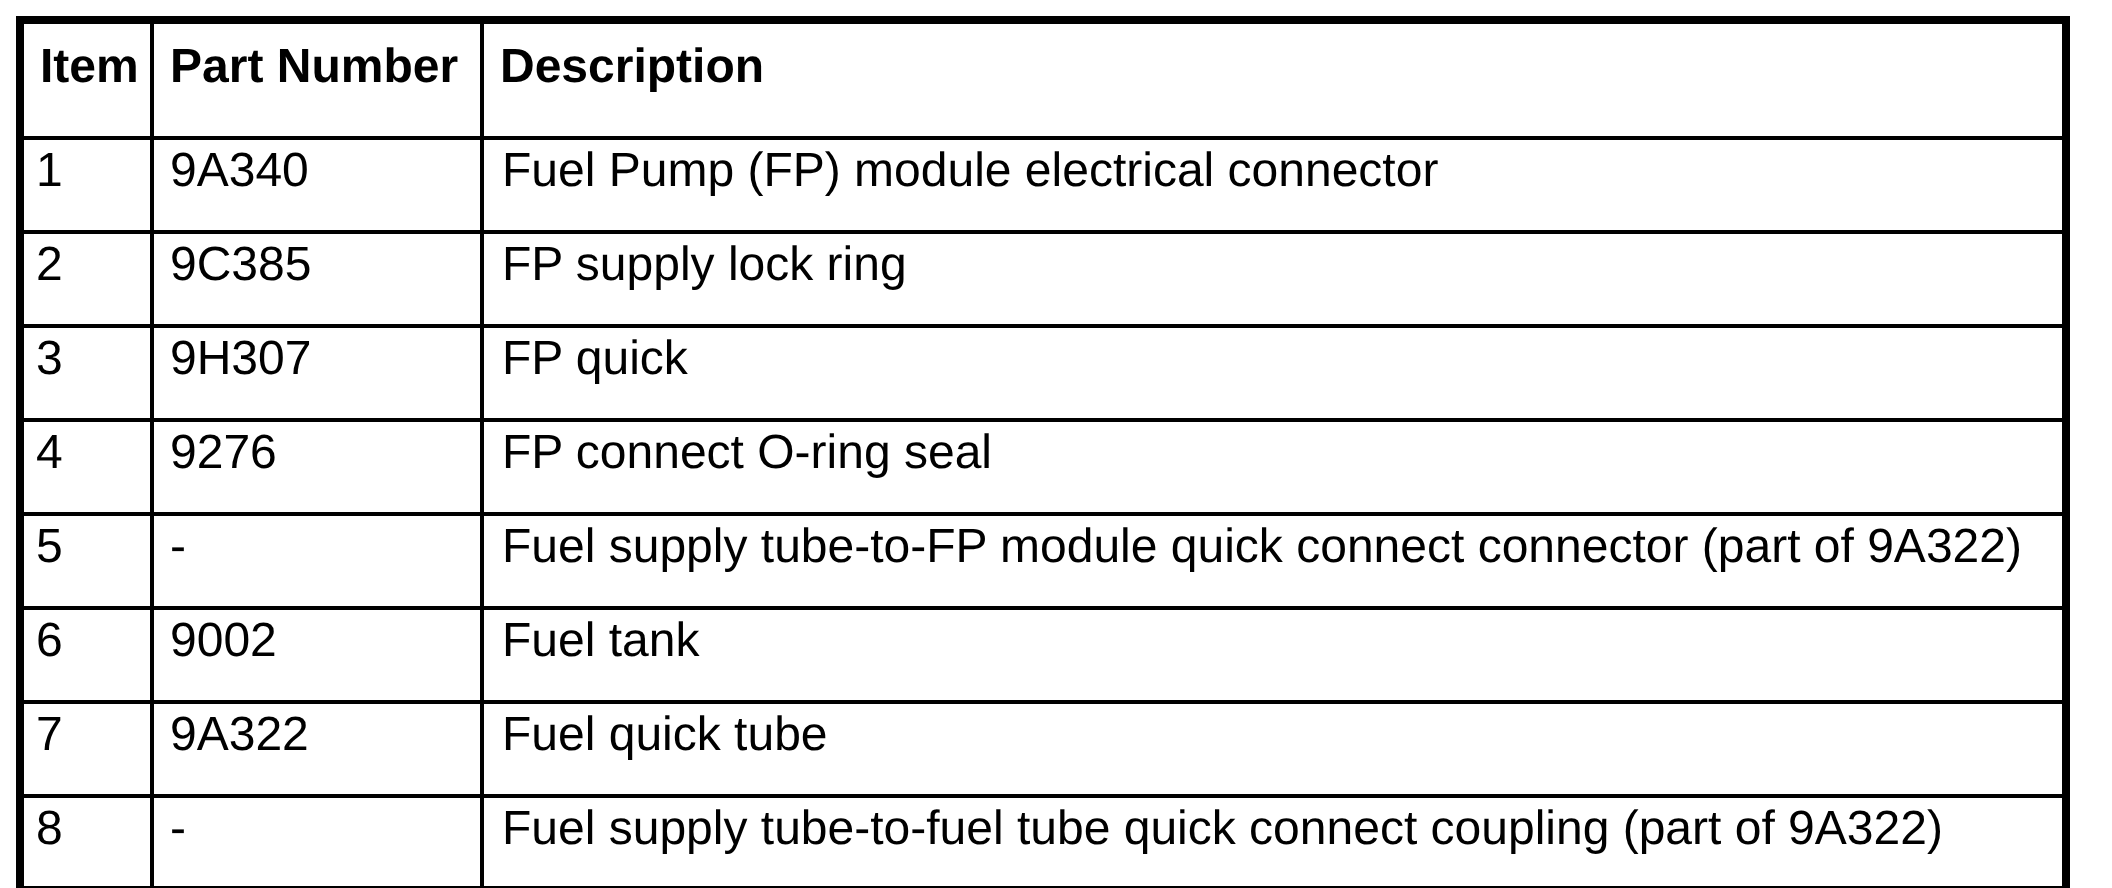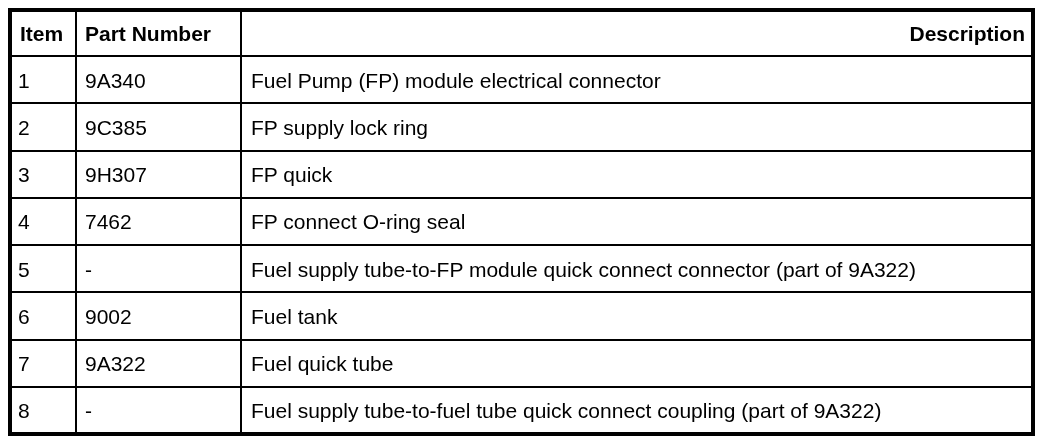--- a/index.html
+++ b/index.html
@@ -25,36 +25,36 @@
     background: #ffffff;
   }
   table.parts, table.parts th, table.parts td {
     border: 2px solid #000000;
   }
   table.parts {
     border: 4px solid #000000;
   }
   th, td {
     color: #000000;
-    font-size: 21px;
+    font-size: 24px;
     line-height: 1.1;
     vertical-align: middle;
-    padding: 2px 6px 1px 8px;
+    padding: 2px 6px 14px 8px;
     overflow: hidden;
     white-space: nowrap;
   }
   col.col-item { width: 66px; }
   col.col-part { width: 165px; }
   col.col-desc { width: auto; }
   thead th {
     font-weight: bold;
     text-align: left;
     height: 40px;
   }
-  thead th.center { text-align: right; }
+  thead th.center { text-align: left; }
   tbody tr { height: 47px; }
   td.item-cell { padding-left: 6px; }
   td.desc-cell { padding-left: 9px; }
 </style>
 </head>
 <body>
 
 <div class="page">
   <table class="parts">
     <colgroup>
@@ -80,21 +80,21 @@
         <td>9C385</td>
         <td class="desc-cell">FP supply lock ring</td>
       </tr>
       <tr>
         <td class="item-cell">3</td>
         <td>9H307</td>
         <td class="desc-cell">FP quick</td>
       </tr>
       <tr>
         <td class="item-cell">4</td>
-        <td>7462</td>
+        <td>9276</td>
         <td class="desc-cell">FP connect O-ring seal</td>
       </tr>
       <tr>
         <td class="item-cell">5</td>
         <td>-</td>
         <td class="desc-cell">Fuel supply tube-to-FP module quick connect connector (part of 9A322)</td>
       </tr>
       <tr>
         <td class="item-cell">6</td>
         <td>9002</td>

